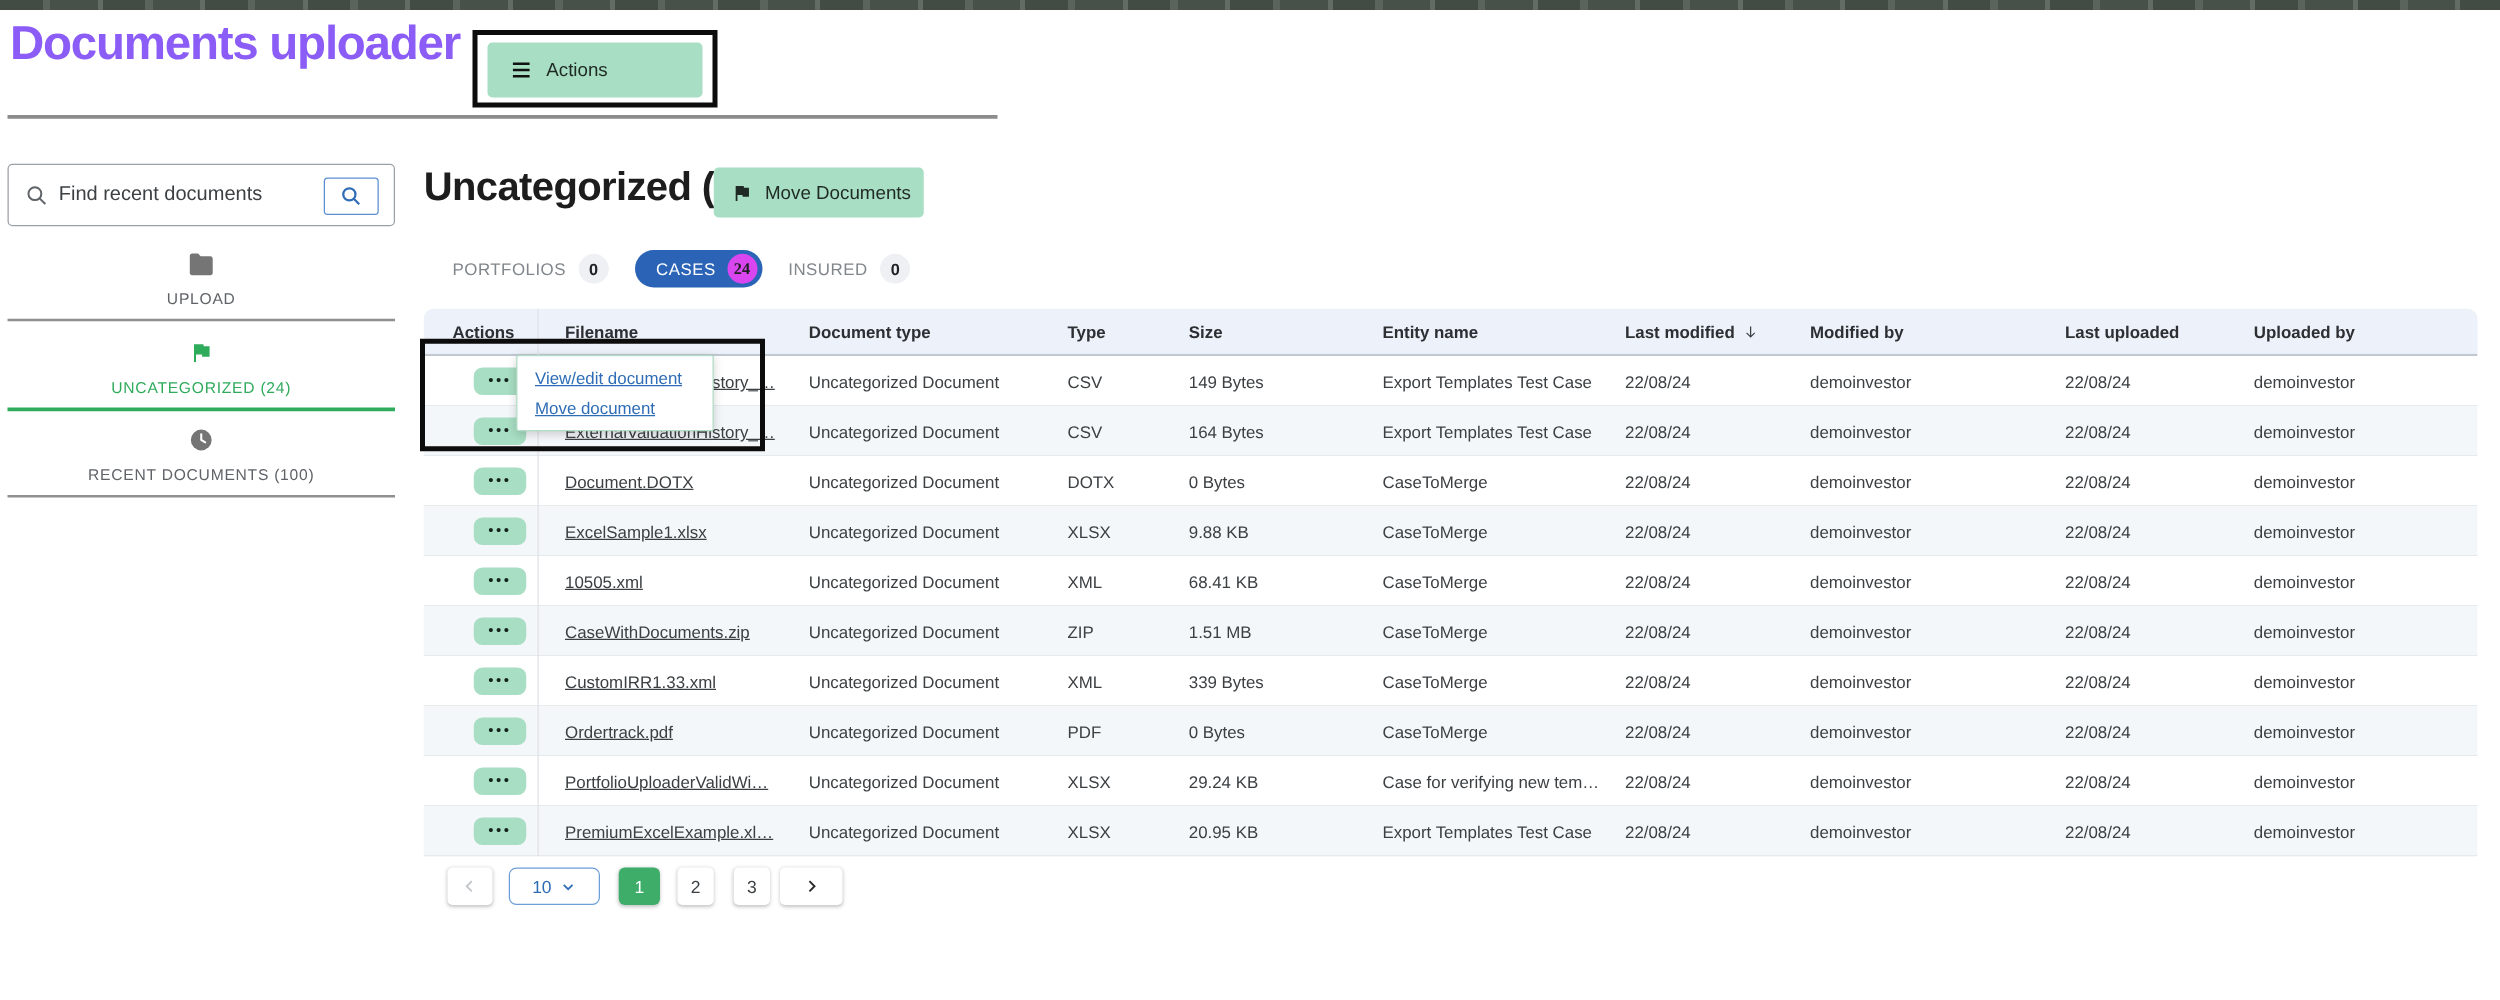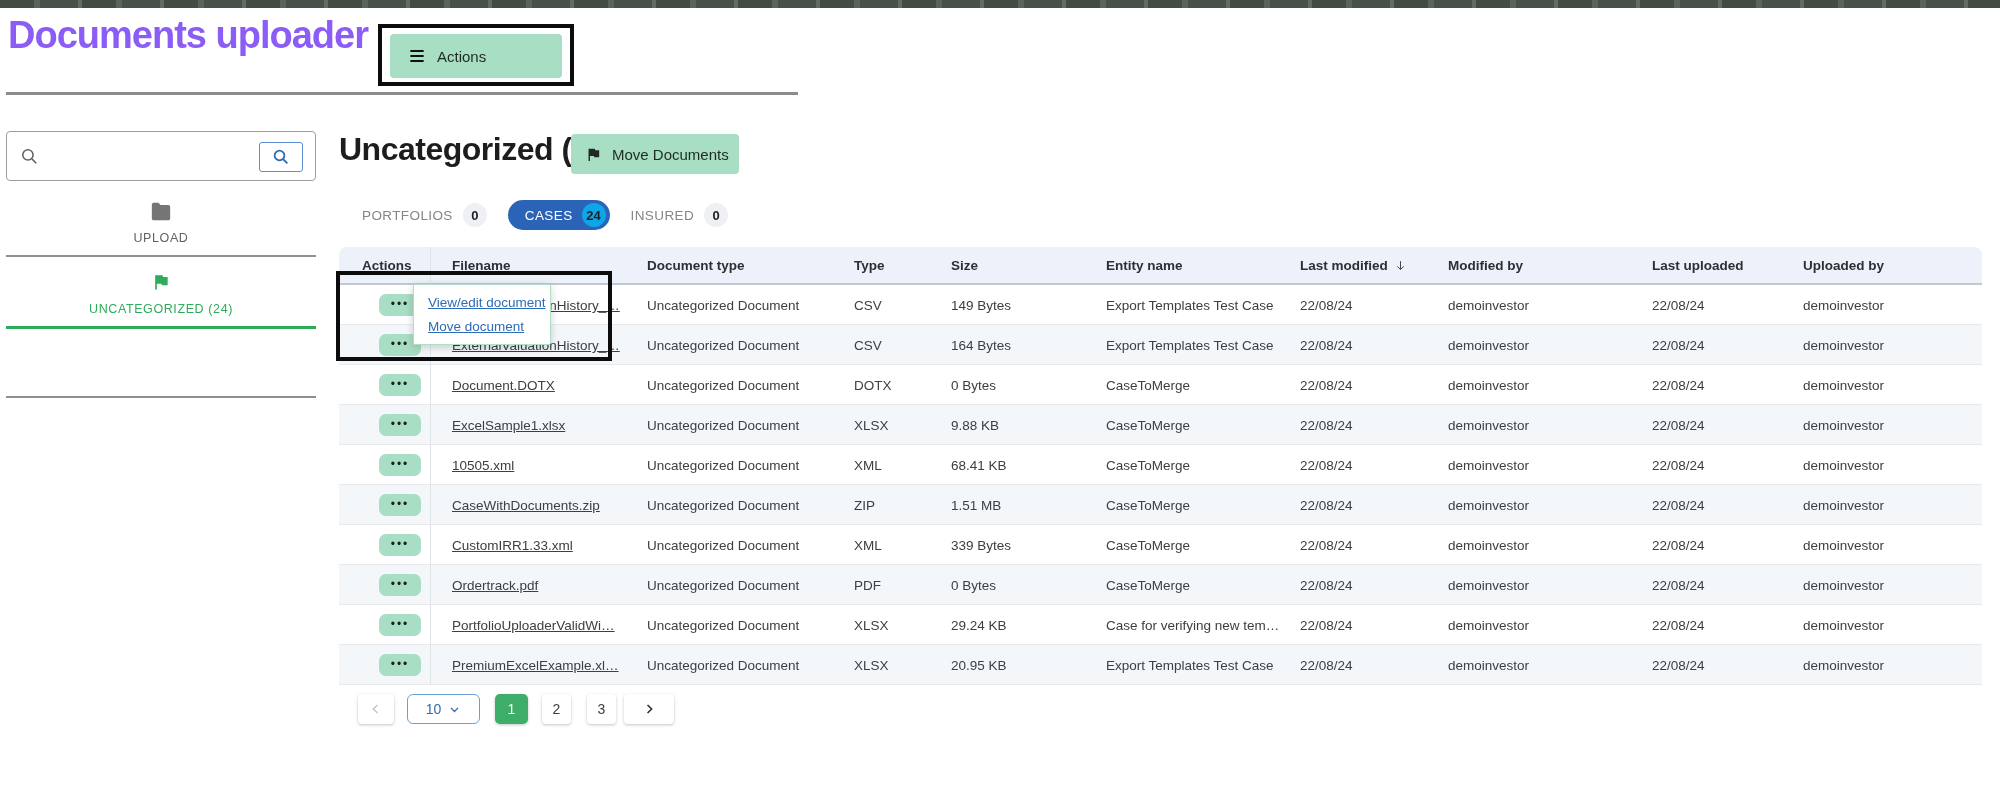--- a/index.html
+++ b/index.html
@@ -44,21 +44,21 @@
   .move-docs { position:absolute; left:571px; top:134px; height:40px; padding:0 10px 0 14px; font-size:15px; }
 
   
   .tabs { position:absolute; left:362px; top:200px; height:30px; display:flex; align-items:center; }
   .tab { display:flex; align-items:center; gap:10px; cursor:pointer; }
   .tab-label { font-size:13.5px; color:#80868b; letter-spacing:.4px; }
   .tab-badge { min-width:24px; height:24px; border-radius:12px; background:#eef0f4; color:#202124;
     font-size:13px; font-weight:bold; display:flex; align-items:center; justify-content:center; padding:0 4px; }
   .tab-pill { background:#2b64b6; border-radius:16px; height:30px; padding:0 4px 0 17px; margin:0 21px; gap:9px; }
   .tab-pill .tab-label { color:#ffffff; }
-  .tab-pill .tab-badge { background:#0ea5e9; }
+  .tab-pill .tab-badge { background:#d946ef;font-family:Liberation Serif, serif; }
 
   
   .dtable { position:absolute; left:339px; top:247px; width:1643px; height:438px; background:#fff; }
   .thead { position:relative; height:38px; background:#edf1f9; border-bottom:2px solid #c2c8d2;
     border-radius:8px 8px 0 0; }
   .thead .col { position:absolute; top:11px; font-size:13.5px; font-weight:bold; color:#2d2f33; white-space:nowrap; }
   .trow { position:relative; height:40px; background:#fff; border-bottom:1px solid #e7eaed; }
   .trow.alt { background:#f4f7f9; }
   .trow .col { position:absolute; top:13px; font-size:13.5px; color:#3c4043; white-space:nowrap; }
   .c-actions { left:19px; } .c-filename { left:113px; } .c-doctype { left:308px; }
@@ -66,21 +66,21 @@
   .c-lastmod { left:961px; } .c-modby { left:1109px; } .c-lastup { left:1313px; } .c-upby { left:1464px; }
   .link { color:#2e6cb5; text-decoration:underline; cursor:pointer; }
   .dots-btn { position:absolute; left:21px; top:9px; width:42px; height:22px; background:#a8dec3;
     border:none; border-radius:7px; cursor:pointer; display:flex; align-items:center; justify-content:center; }
   .dots { font-size:12px; letter-spacing:2px; color:#14231c; line-height:1; transform:translateY(-1px); }
   .col-sep { position:absolute; left:91px; top:0; width:1px; height:438px; background:#dfe2e6; }
   .sort-ic { display:inline-block; margin-left:6px; vertical-align:-2px; }
 
   
   .ann-rows { left:336px; top:271px; width:276px; height:90px; }
-  .ctx-menu { position:absolute; left:413px; top:284px; width:138px; background:#fff;
+  .ctx-menu { position:absolute; left:413px; top:284px; width:158px; background:#fff;
     border:1.5px solid #b2ddc6; border-radius:2px; box-shadow:0 2px 8px rgba(0,0,0,.18);
     z-index:30; padding:10px 0 10px 14px; display:flex; flex-direction:column; gap:9px;justify-content:space-between; }
   .ctx-menu a { font-size:13.5px; color:#2e6cb5; text-decoration:underline; cursor:pointer; white-space:nowrap; }
 
   
   .pg-btn { position:absolute; top:694px; height:30px; background:#fff; border:none; border-radius:4px;
     box-shadow:0 1px 3px rgba(60,64,67,.3); font-size:14px; color:#3c4043; cursor:pointer;
     display:flex; align-items:center; justify-content:center; font-family:"Liberation Sans", sans-serif; }
   .pg-prev { left:358px; width:36px; }
   .pg-size { left:407px; width:73px; border:1.5px solid #6d9ed8; border-radius:6px; color:#2e6cb5;
@@ -111,20 +111,21 @@
 
   <div class="title-divider"></div>
 
   <div class="searchbox">
     <span class="mag">
       <svg width="19" height="19" viewBox="0 0 24 24">
           <circle cx="10" cy="10" r="6.5" stroke="#5f6368" stroke-width="2" fill="none"></circle>
           <path d="M15 15l5.5 5.5" stroke="#5f6368" stroke-width="2"></path>
         </svg>
     </span>
+    <input type="text" placeholder="Find recent documents" style="">
     <button class="search-btn">
       <svg width="18" height="18" viewBox="0 0 24 24">
           <circle cx="10" cy="10" r="6.5" stroke="#2e6cb5" stroke-width="2.4" fill="none"></circle>
           <path d="M15 15l5.5 5.5" stroke="#2e6cb5" stroke-width="2.4"></path>
         </svg>
     </button>
   </div>
 
   <div class="side-item item-upload">
     <span>
@@ -139,20 +140,29 @@
   <div class="side-item item-uncat active">
     <span>
       <svg width="20" height="20" viewBox="0 0 24 24">
           <path d="M14.4 6L14 4H5v17h2v-7h5.6l.4 2h7V6h-5.6z" fill="#2fab5c"></path>
         </svg>
     </span>
     <span class="lbl">UNCATEGORIZED (24)</span>
   </div>
   <div class="side-div sd2"></div>
 
+  <div class="side-item item-recent">
+    <span>
+      <svg width="20" height="20" viewBox="0 0 24 24">
+          <circle cx="12" cy="12" r="10" fill="#757575"></circle>
+          <path d="M12 6.5V12l3.8 2.2" stroke="#fff" stroke-width="2" fill="none" stroke-linecap="round"></path>
+        </svg>
+    </span>
+    <span class="lbl">RECENT DOCUMENTS (100)</span>
+  </div>
   <div class="side-div sd3"></div>
 
   <h2 class="section-heading">Uncategorized (24)</h2>
 
   <button class="btn-mint move-docs">
     <span style="display:flex;">
       <svg width="17" height="17" viewBox="0 0 24 24">
           <path d="M14.4 6L14 4H5v17h2v-7h5.6l.4 2h7V6h-5.6z" fill="#1f2a24"></path>
         </svg>
     </span>

